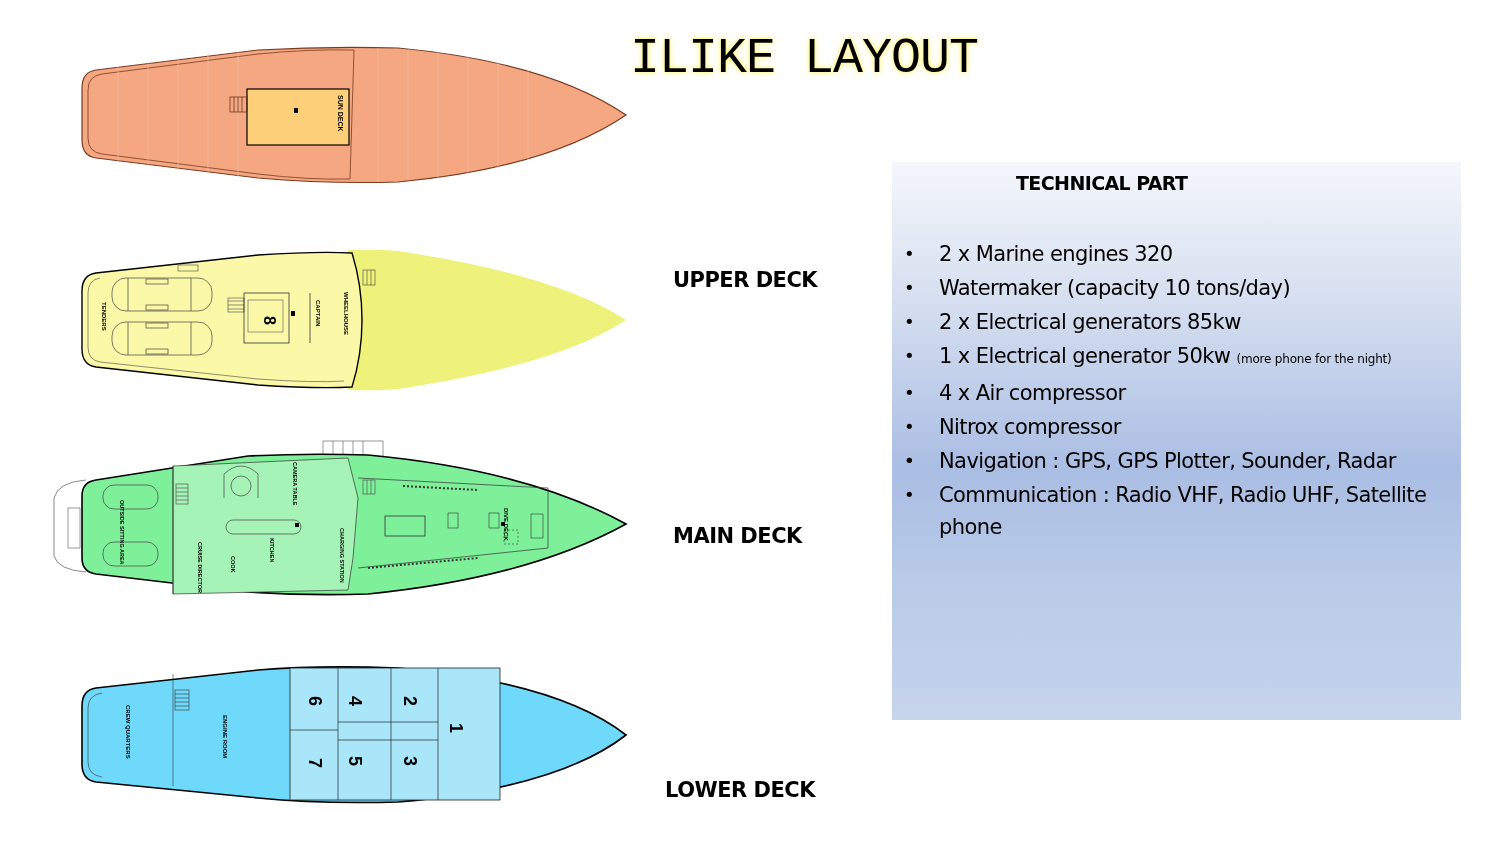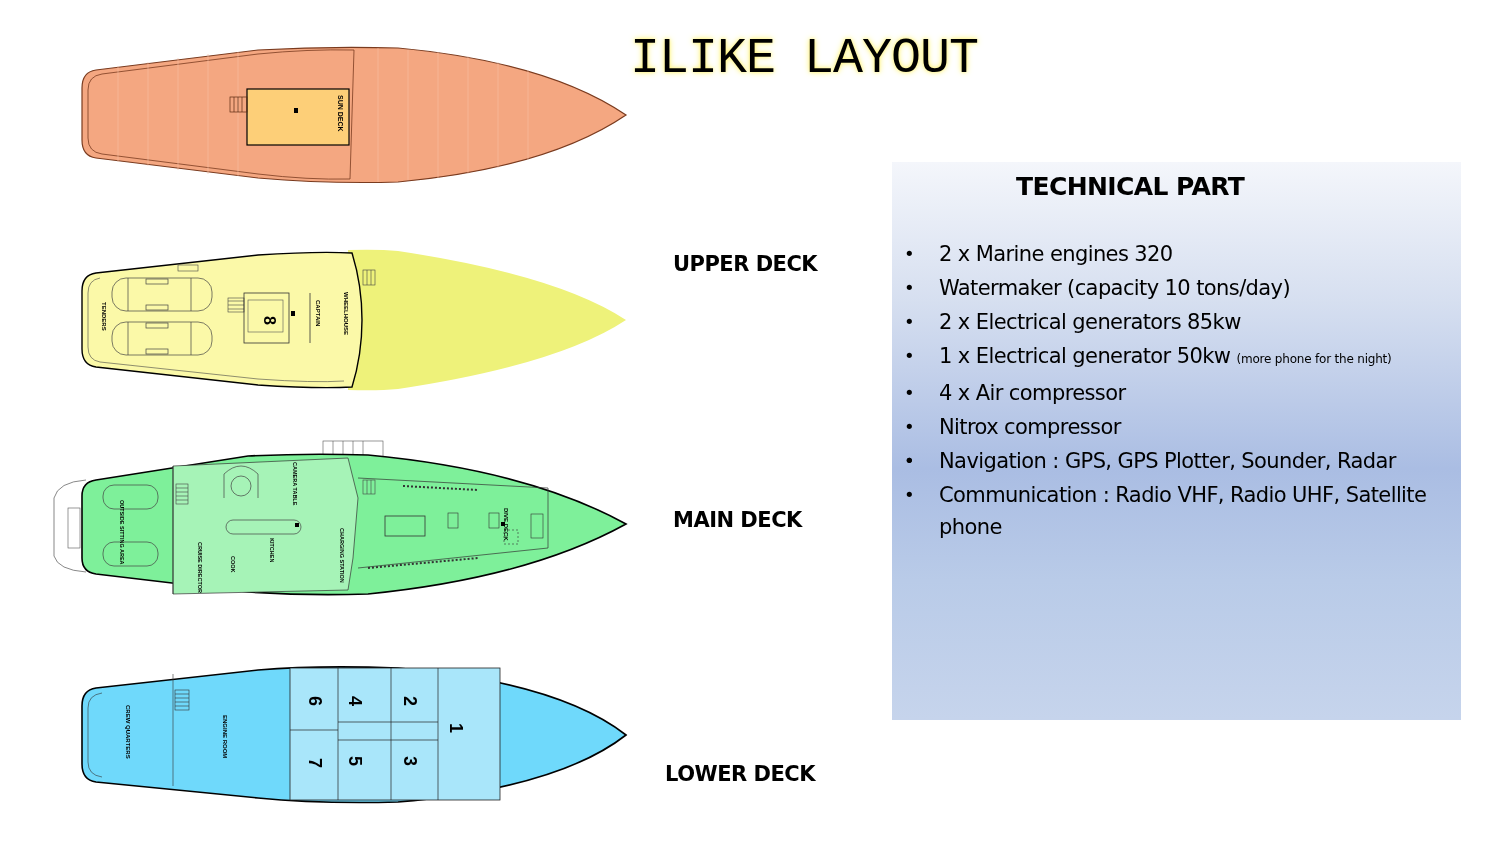--- a/index.html
+++ b/index.html
@@ -11,30 +11,31 @@
     font-family: Liberation Mono, monospace;
     font-size: 50px; letter-spacing: -1px; color: #000;
     text-shadow: 0 0 6px #fff36a, 0 0 3px #fff59a;
     white-space: nowrap;
   }
 
   .deck-label {
     position: absolute; font-family: "DejaVu Sans", sans-serif;
     font-weight: bold; font-size: 21px; letter-spacing: -0.5px; color: #000;
     white-space: nowrap;
+    margin-top: 16px;
   }
 
   .tech-panel {
     position: absolute; left: 892px; top: 162px; width: 569px; height: 558px;
     background: linear-gradient(to bottom, #f4f6fb 0%, #d6dff0 25%, #aabde3 55%, #b9cbe8 75%, #c6d4ec 100%);
   }
   .tech-title {
     position: absolute; left: 124px; top: 10px;
     font-family: "DejaVu Sans", sans-serif; font-weight: bold;
-    font-size: 25px; letter-spacing: -0.6px; color: #000; text-align: right;
+    font-size: 19px; letter-spacing: -0.6px; color: #000; text-align: right;
   }
   .tech-list { position: absolute; left: 0; top: 76px; width: 569px; list-style: none; }
   .tech-item {
     position: relative; padding-left: 47px; padding-right: 20px;
     font-family: "DejaVu Sans", sans-serif; font-size: 21px; letter-spacing: -0.6px;
     line-height: 32px; color: #000; margin-bottom: 2px;
   }
   .tech-item .bullet { position: absolute; left: 12px; top: 0; font-size: 18px; }
   .tech-item .note { font-size: 12px; letter-spacing: -0.2px; }
 

